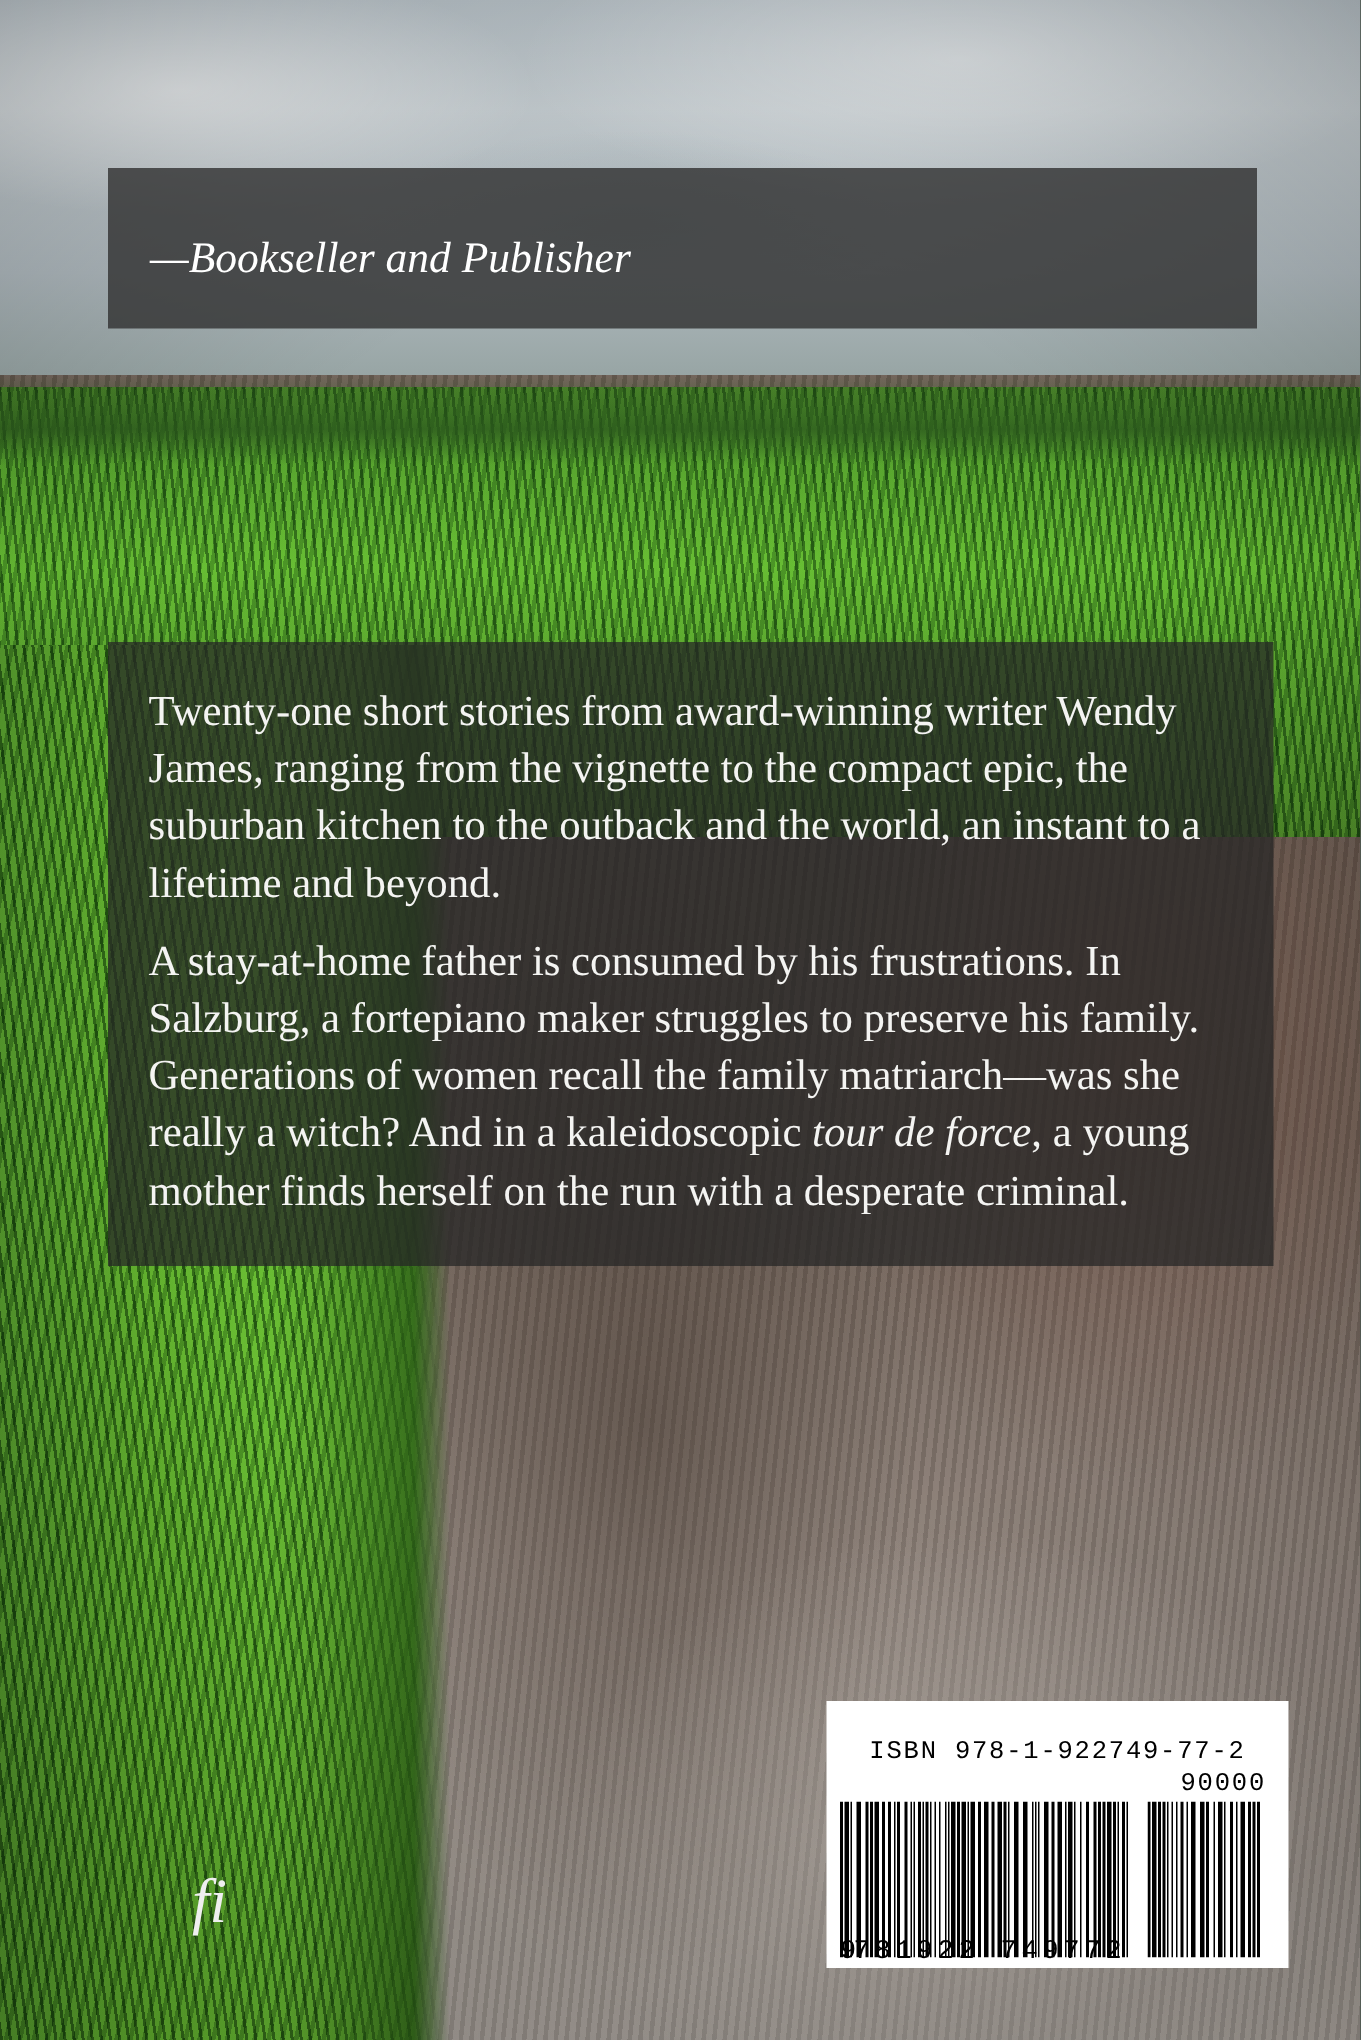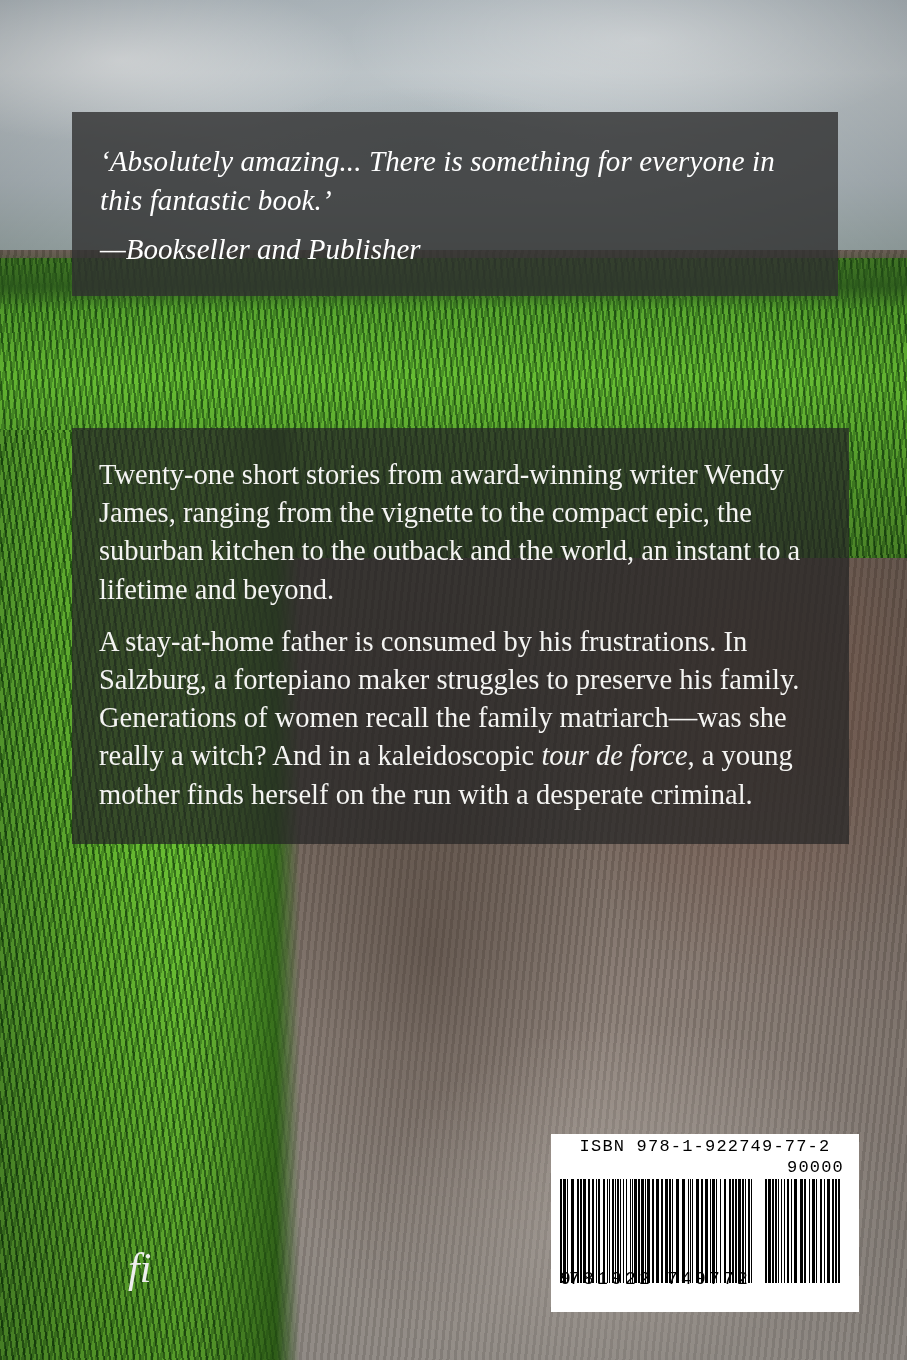--- a/index.html
+++ b/index.html
@@ -173,21 +173,21 @@
 
   
   .barcode-box {
     position: absolute;
     left: 551px;
     top: 1134px;
     width: 308px;
     height: 178px;
     background: #ffffff;
     box-sizing: border-box;
-    padding: 2px 9px 4px 9px;
+    padding: 24px 9px 4px 9px;
   }
   .isbn-line {
     font-family: "Liberation Mono", monospace;
     font-size: 17px;
     letter-spacing: 1.2px;
     color: #000;
     text-align: center;
     margin: 1px 0 0 0;
     white-space: nowrap;
   }
@@ -244,21 +244,20 @@
 <div class="cover">
 
   <div class="bg-sky"></div>
   <div class="bg-dirt"></div>
   <div class="bg-grass"></div>
   <div class="bg-grass-left"></div>
   <div class="bg-grass-edge"></div>
   <div class="bg-vignette"></div>
 
   <div class="panel quote-panel">
-    <p class="quote-text">‘Absolutely amazing... There is something for everyone in this fantastic book.’</p>
     <p class="quote-attrib">—Bookseller and Publisher</p>
   </div>
 
   <div class="panel blurb-panel">
     <p>Twenty-one short stories from award-winning writer Wendy James, ranging from the vignette to the compact epic, the suburban kitchen to the outback and the world, an instant to a lifetime and beyond.</p>
     <p><span>A stay-at-home father is consumed by his frustrations. In Salzburg, a fortepiano maker struggles to preserve his family. Generations of women recall the family matriarch—was she really a witch? And in a kaleidoscopic </span><em>tour de force</em><span>, a young mother finds herself on the run with a desperate criminal.</span></p>
   </div>
 
   <div class="pub-mark">fi</div>
 

